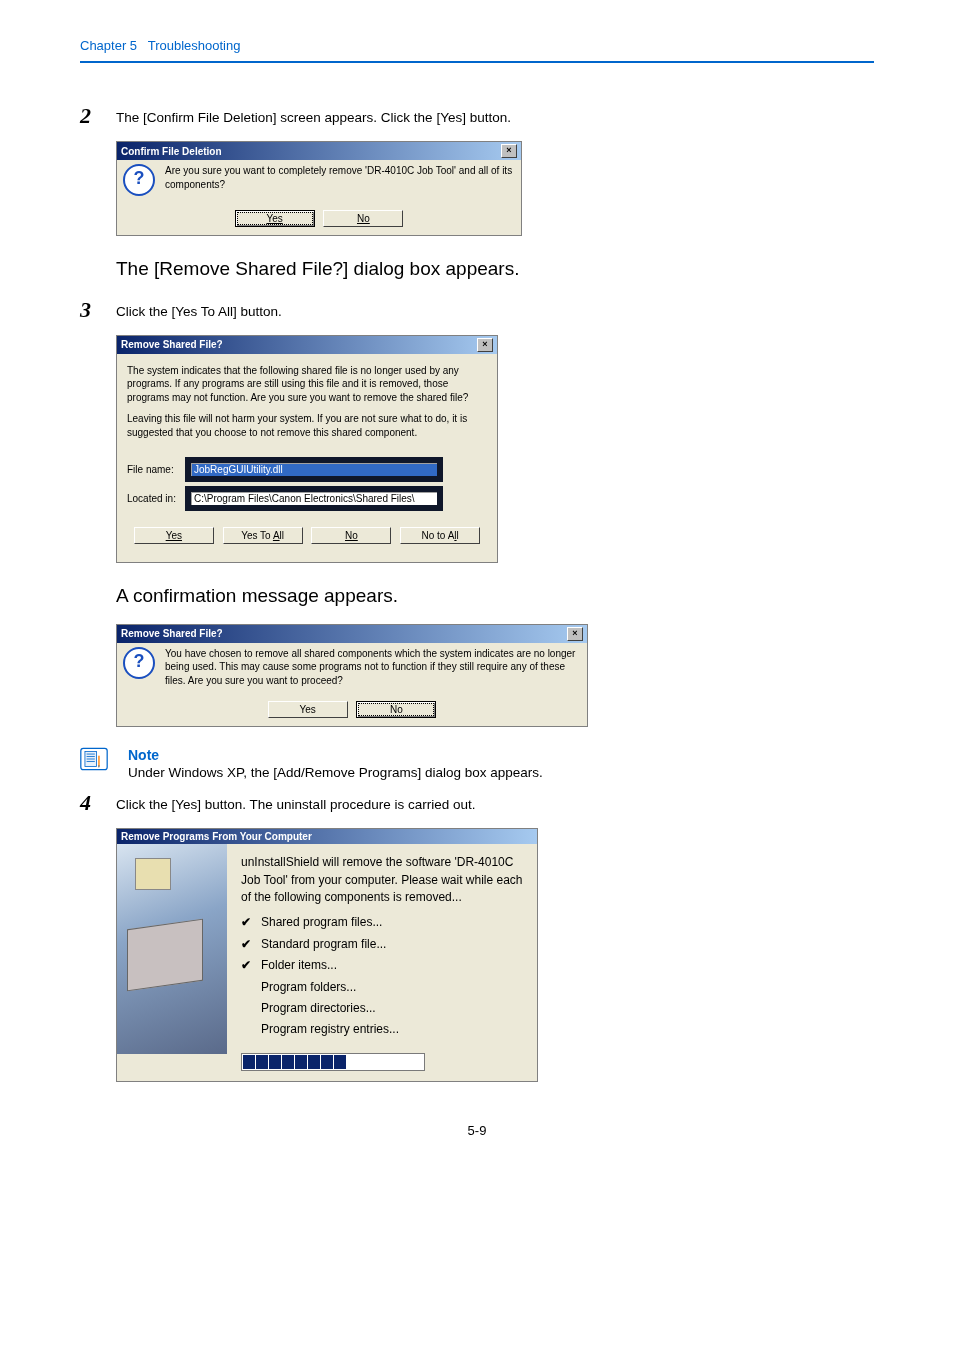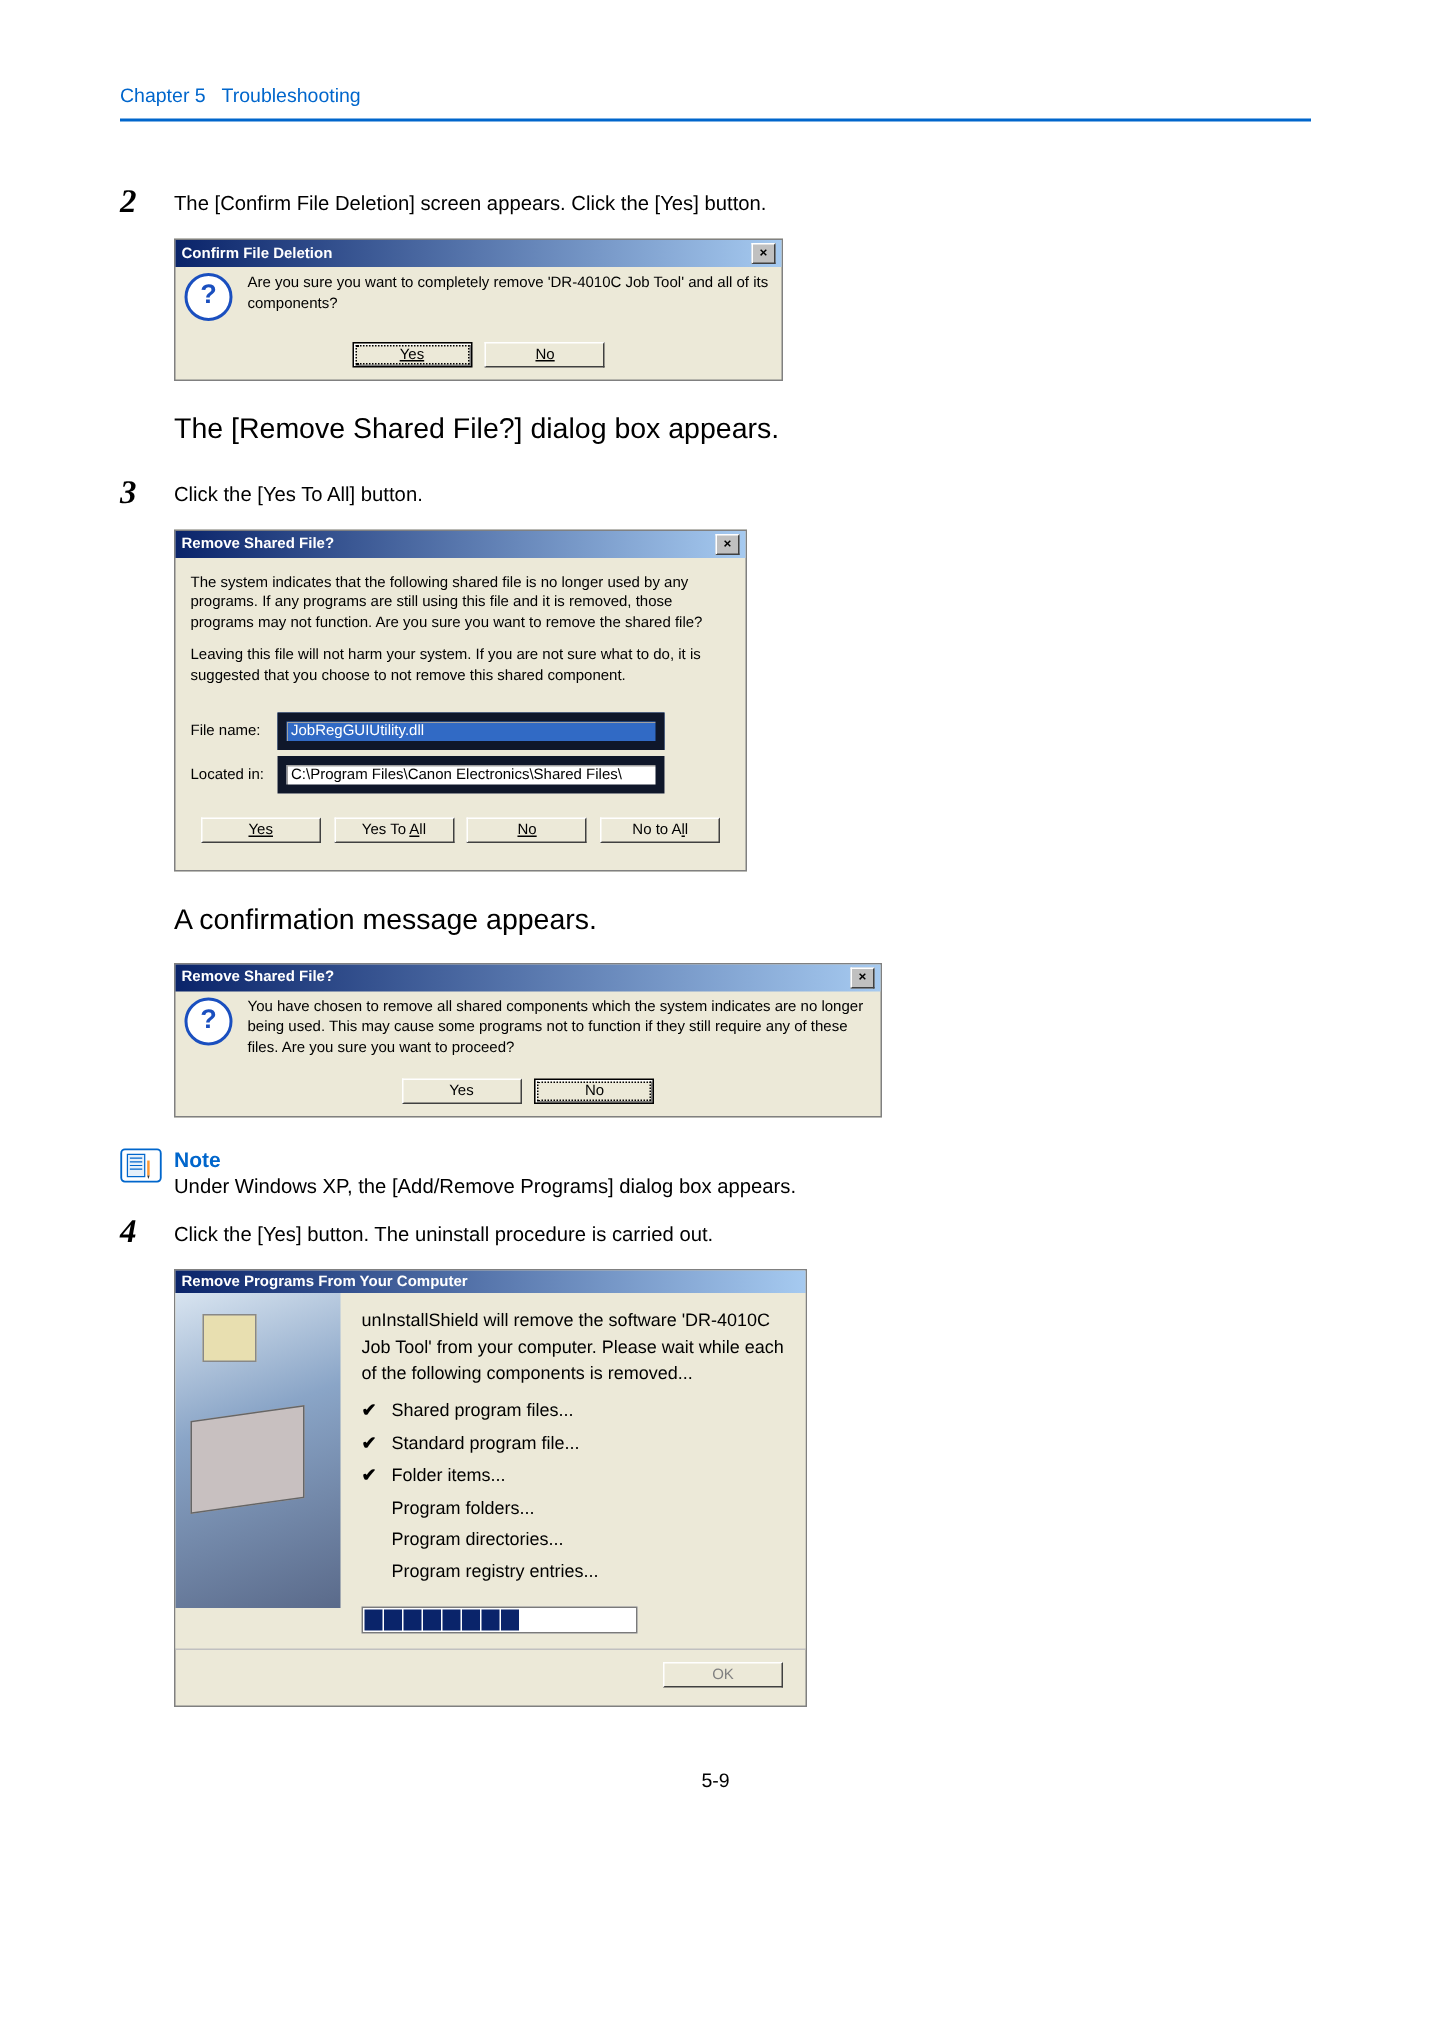--- a/index.html
+++ b/index.html
@@ -3,21 +3,21 @@
 <meta charset="utf-8">
 <style>
   body {
     margin: 0;
     font-family: Arial, Helvetica, sans-serif;
     background: #fff;
     color: #000;
     width: 954px;
   }
   .page {
-    padding: 56px 80px 60px 80px;
+    padding: 38px 80px 60px 80px;
   }
   .header-line {
     color: #0066cc;
     font-size: 13px;
     padding-bottom: 8px;
     border-bottom: 2px solid #0066cc;
     margin-bottom: 40px;
   }
   .step-row {
     display: flex;
@@ -147,21 +147,21 @@
   }
   .field-label {
     width: 58px;
     font-size: 10px;
   }
 
   
   .note-row {
     display: flex;
     align-items: flex-start;
-    gap: 8px;
+    gap: 20px;
     margin-top: 14px;
   }
   .note-icon {
     width: 28px;
     height: 24px;
     flex-shrink: 0;
   }
   .note-head {
     color: #0066cc;
     font-weight: bold;
@@ -390,21 +390,18 @@
               <div class="seg"></div>
               <div class="seg"></div>
               <div class="seg"></div>
             <div class="seg"></div>
               <div class="seg"></div>
               <div class="seg"></div>
               <div class="seg"></div>
           </div>
         </div>
       </div>
-      <div class="rp-footer">
-        <span class="win-btn">OK</span>
-      </div>
     </div>
   </div>
 
   <div class="page-num">5-9</div>
 
 </div>
 
 </body></html>

